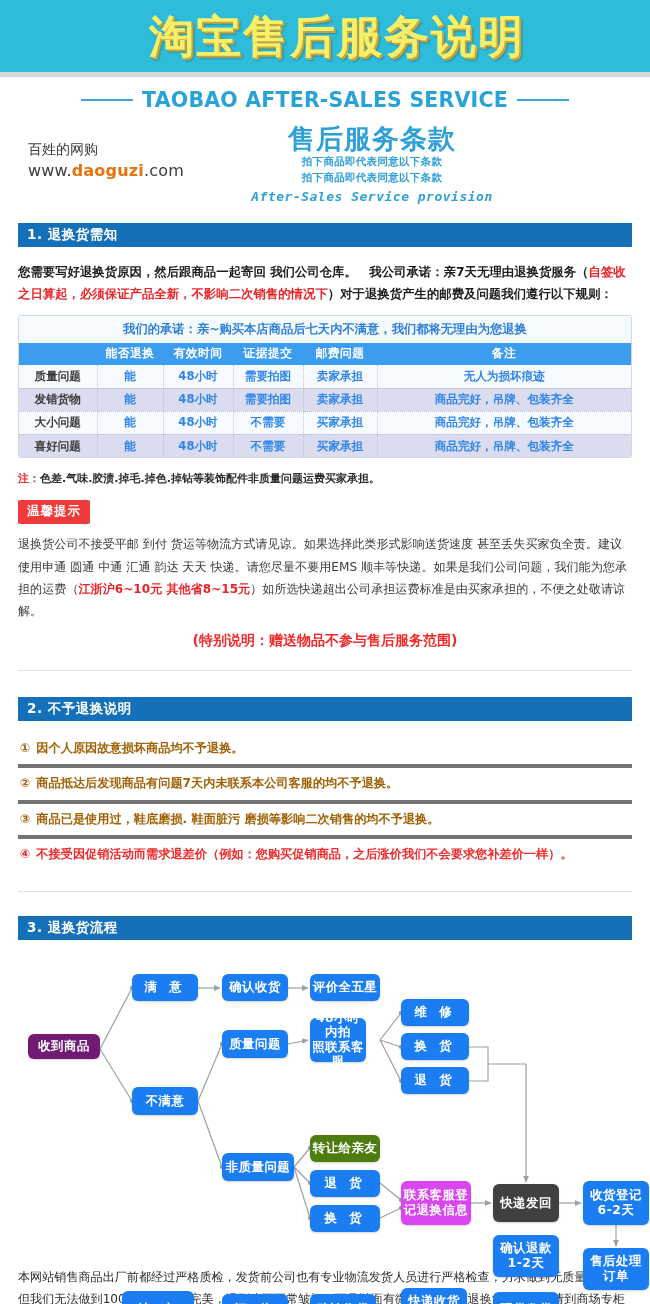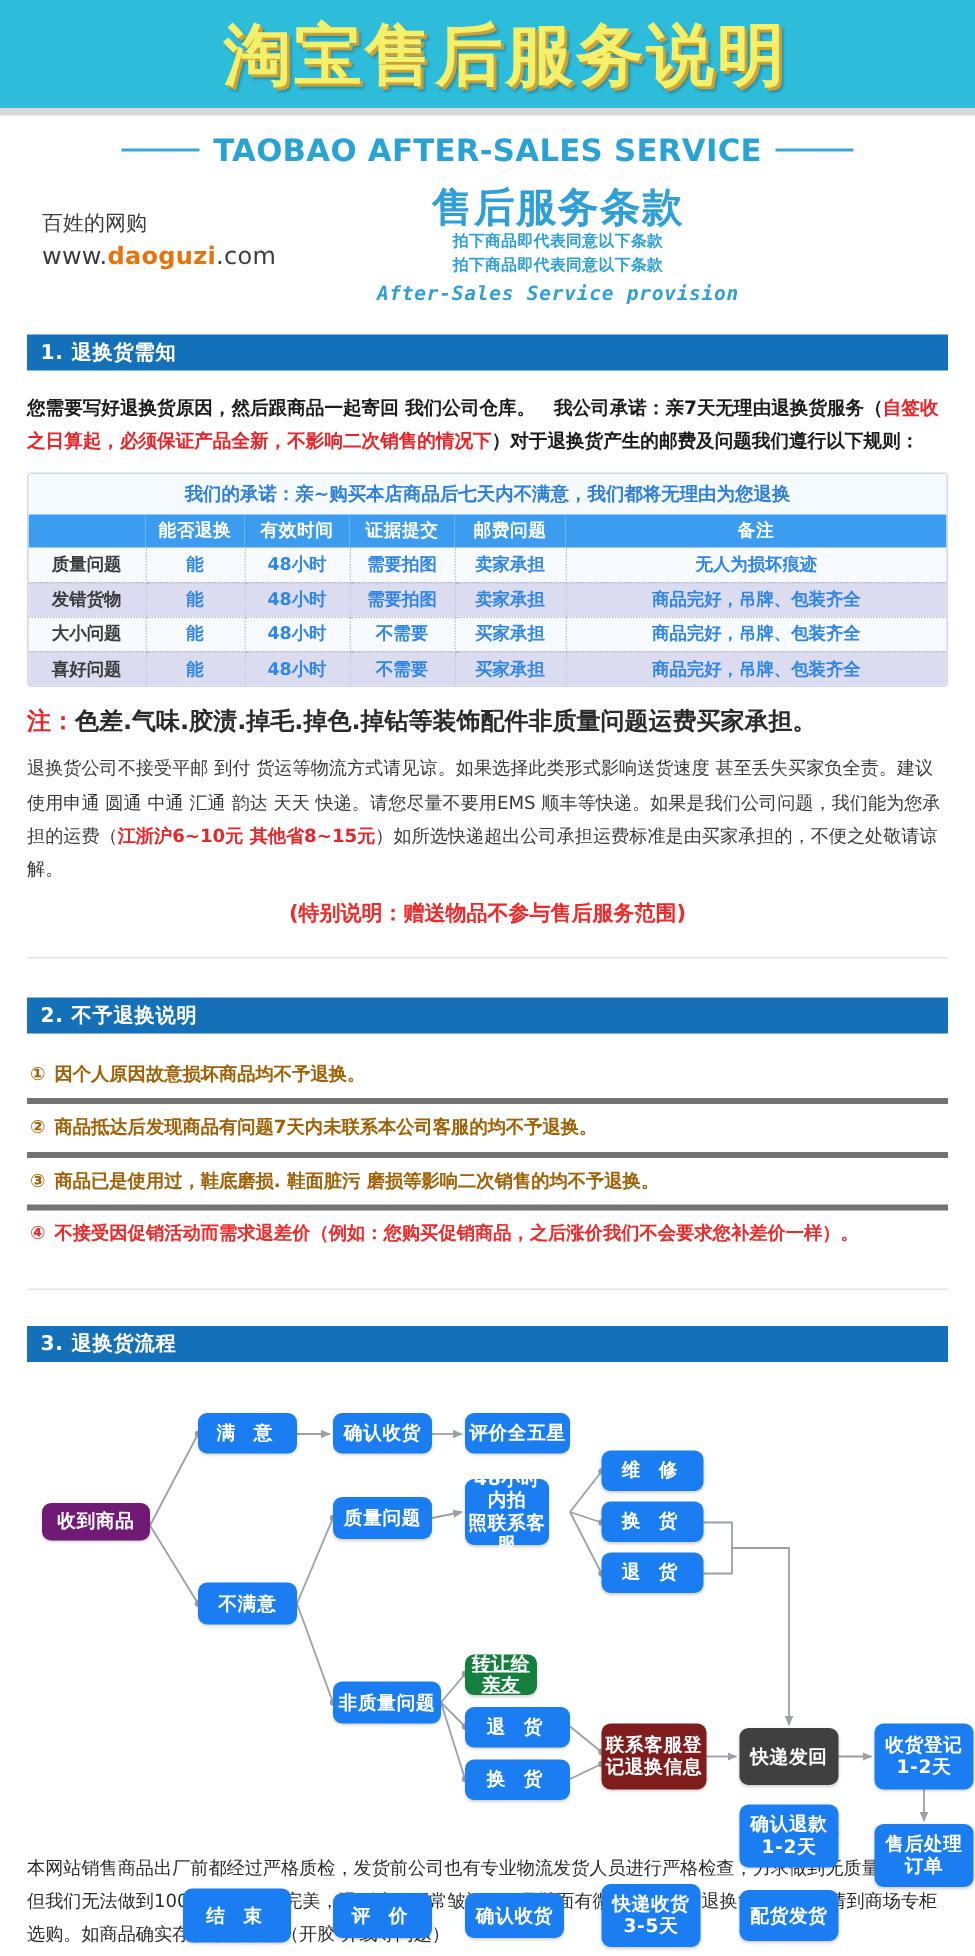--- a/index.html
+++ b/index.html
@@ -147,21 +147,21 @@
   }
   table.rt td.cat { color: #3c3c3c; }
   table.rt tr.alt td { background: #dcdcf0; }
   table.rt td:last-child { border-right: none; }
   table.rt tr:last-child td { border-bottom: none; }
   .c0 { width: 78px; } .c1 { width: 66px; } .c2 { width: 70px; }
   .c3 { width: 70px; } .c4 { width: 74px; }
 
   .note-line {
     margin-top: 13px;
-    font-size: 16px;
+    font-size: 11px;
     font-weight: 700;
     color: #2b2b2b;
   }
   .note-line .tag { color: #e8262a; }
 
   .tip-badge {
     display: inline-block;
     margin-top: 14px;
     background: #ef3a3a;
     color: #ffffff;
@@ -321,20 +321,21 @@
             <td>不需要</td>
             <td>买家承担</td>
             <td>商品完好，吊牌、包装齐全</td>
           </tr>
         </tbody>
     </table>
   </div>
 
   <div class="note-line"><span class="tag">注：</span><span>色差.气味.胶渍.掉毛.掉色.掉钻等装饰配件非质量问题运费买家承担。</span></div>
 
+  <div><span class="tip-badge">温馨提示</span></div>
 
   <div class="tip-body"><span>退换货公司不接受平邮 到付 货运等物流方式请见谅。如果选择此类形式影响送货速度 甚至丢失买家负全责。建议使用申通 圆通 中通 汇通 韵达 天天 快递。请您尽量不要用EMS 顺丰等快递。如果是我们公司问题，我们能为您承担的运费（</span><span class="hl">江浙沪6~10元 其他省8~15元</span><span>）如所选快递超出公司承担运费标准是由买家承担的，不便之处敬请谅解。</span></div>
 
   <div class="special">(特别说明：赠送物品不参与售后服务范围)</div>
 </div>
 
 <div class="divider"></div>
 <div style="height:26px"></div>
 
 <div class="sec-bar">2. 不予退换说明</div>
@@ -409,28 +410,28 @@
     <div class="node" style="left: 204px; top: 22px; width: 66px; height: 27px; background: rgb(26, 126, 242);">确认收货</div>
     <div class="node" style="left: 292px; top: 22px; width: 70px; height: 27px; background: rgb(26, 126, 242);">评价全五星</div>
     <div class="node" style="left: 114px; top: 135px; width: 66px; height: 28px; background: rgb(26, 126, 242);">不满意</div>
     <div class="node" style="left: 204px; top: 78px; width: 66px; height: 28px; background: rgb(26, 126, 242);">质量问题</div>
     <div class="node" style="left: 292px; top: 66px; width: 56px; height: 44px; background: rgb(26, 126, 242);">48小时内拍
 照联系客服</div>
     <div class="node w" style="left: 383px; top: 47px; width: 68px; height: 27px; background: rgb(26, 126, 242);">维 修</div>
     <div class="node w" style="left: 383px; top: 81px; width: 68px; height: 27px; background: rgb(26, 126, 242);">换 货</div>
     <div class="node w" style="left: 383px; top: 115px; width: 68px; height: 27px; background: rgb(26, 126, 242);">退 货</div>
     <div class="node" style="left: 204px; top: 201px; width: 72px; height: 28px; background: rgb(26, 126, 242);">非质量问题</div>
-    <div class="node" style="left: 292px; top: 183px; width: 48px; height: 27px; background: #15803d; text-decoration: underline;">转让给亲友</div>
+    <div class="node" style="left: 292px; top: 183px; width: 70px; height: 27px; background: #4d7c0f;">转让给亲友</div>
     <div class="node w" style="left: 292px; top: 218px; width: 70px; height: 27px; background: rgb(26, 126, 242);">退 货</div>
     <div class="node w" style="left: 292px; top: 253px; width: 70px; height: 27px; background: rgb(26, 126, 242);">换 货</div>
-    <div class="node" style="left: 383px; top: 229px; width: 70px; height: 44px; background: #7f1d1d;">联系客服登
+    <div class="node" style="left: 383px; top: 229px; width: 70px; height: 44px; background: #d946ef;">联系客服登
 记退换信息</div>
     <div class="node" style="left: 475px; top: 232px; width: 66px; height: 38px; background: #404040;">快递发回</div>
     <div class="node" style="left: 565px; top: 229px; width: 66px; height: 44px; background: rgb(26, 126, 242);">收货登记
-1-2天</div>
+6-2天</div>
     <div class="node" style="left: 475px; top: 283px; width: 66px; height: 42px; background: rgb(26, 126, 242);">确认退款
 1-2天</div>
     <div class="node" style="left: 565px; top: 296px; width: 66px; height: 42px; background: rgb(26, 126, 242);">售后处理
 订单</div>
     <div class="node" style="left: 475px; top: 340px; width: 66px; height: 34px; background: rgb(26, 126, 242);">配货发货</div>
     <div class="node" style="left: 383px; top: 336px; width: 66px; height: 42px; background: rgb(26, 126, 242);">快递收货
 3-5天</div>
     <div class="node" style="left: 292px; top: 342px; width: 66px; height: 30px; background: rgb(26, 126, 242);">确认收货</div>
     <div class="node w" style="left: 204px; top: 342px; width: 66px; height: 30px; background: rgb(26, 126, 242);">评 价</div>
     <div class="node w" style="left: 104px; top: 339px; width: 72px; height: 36px; background: rgb(26, 126, 242);">结 束</div>

